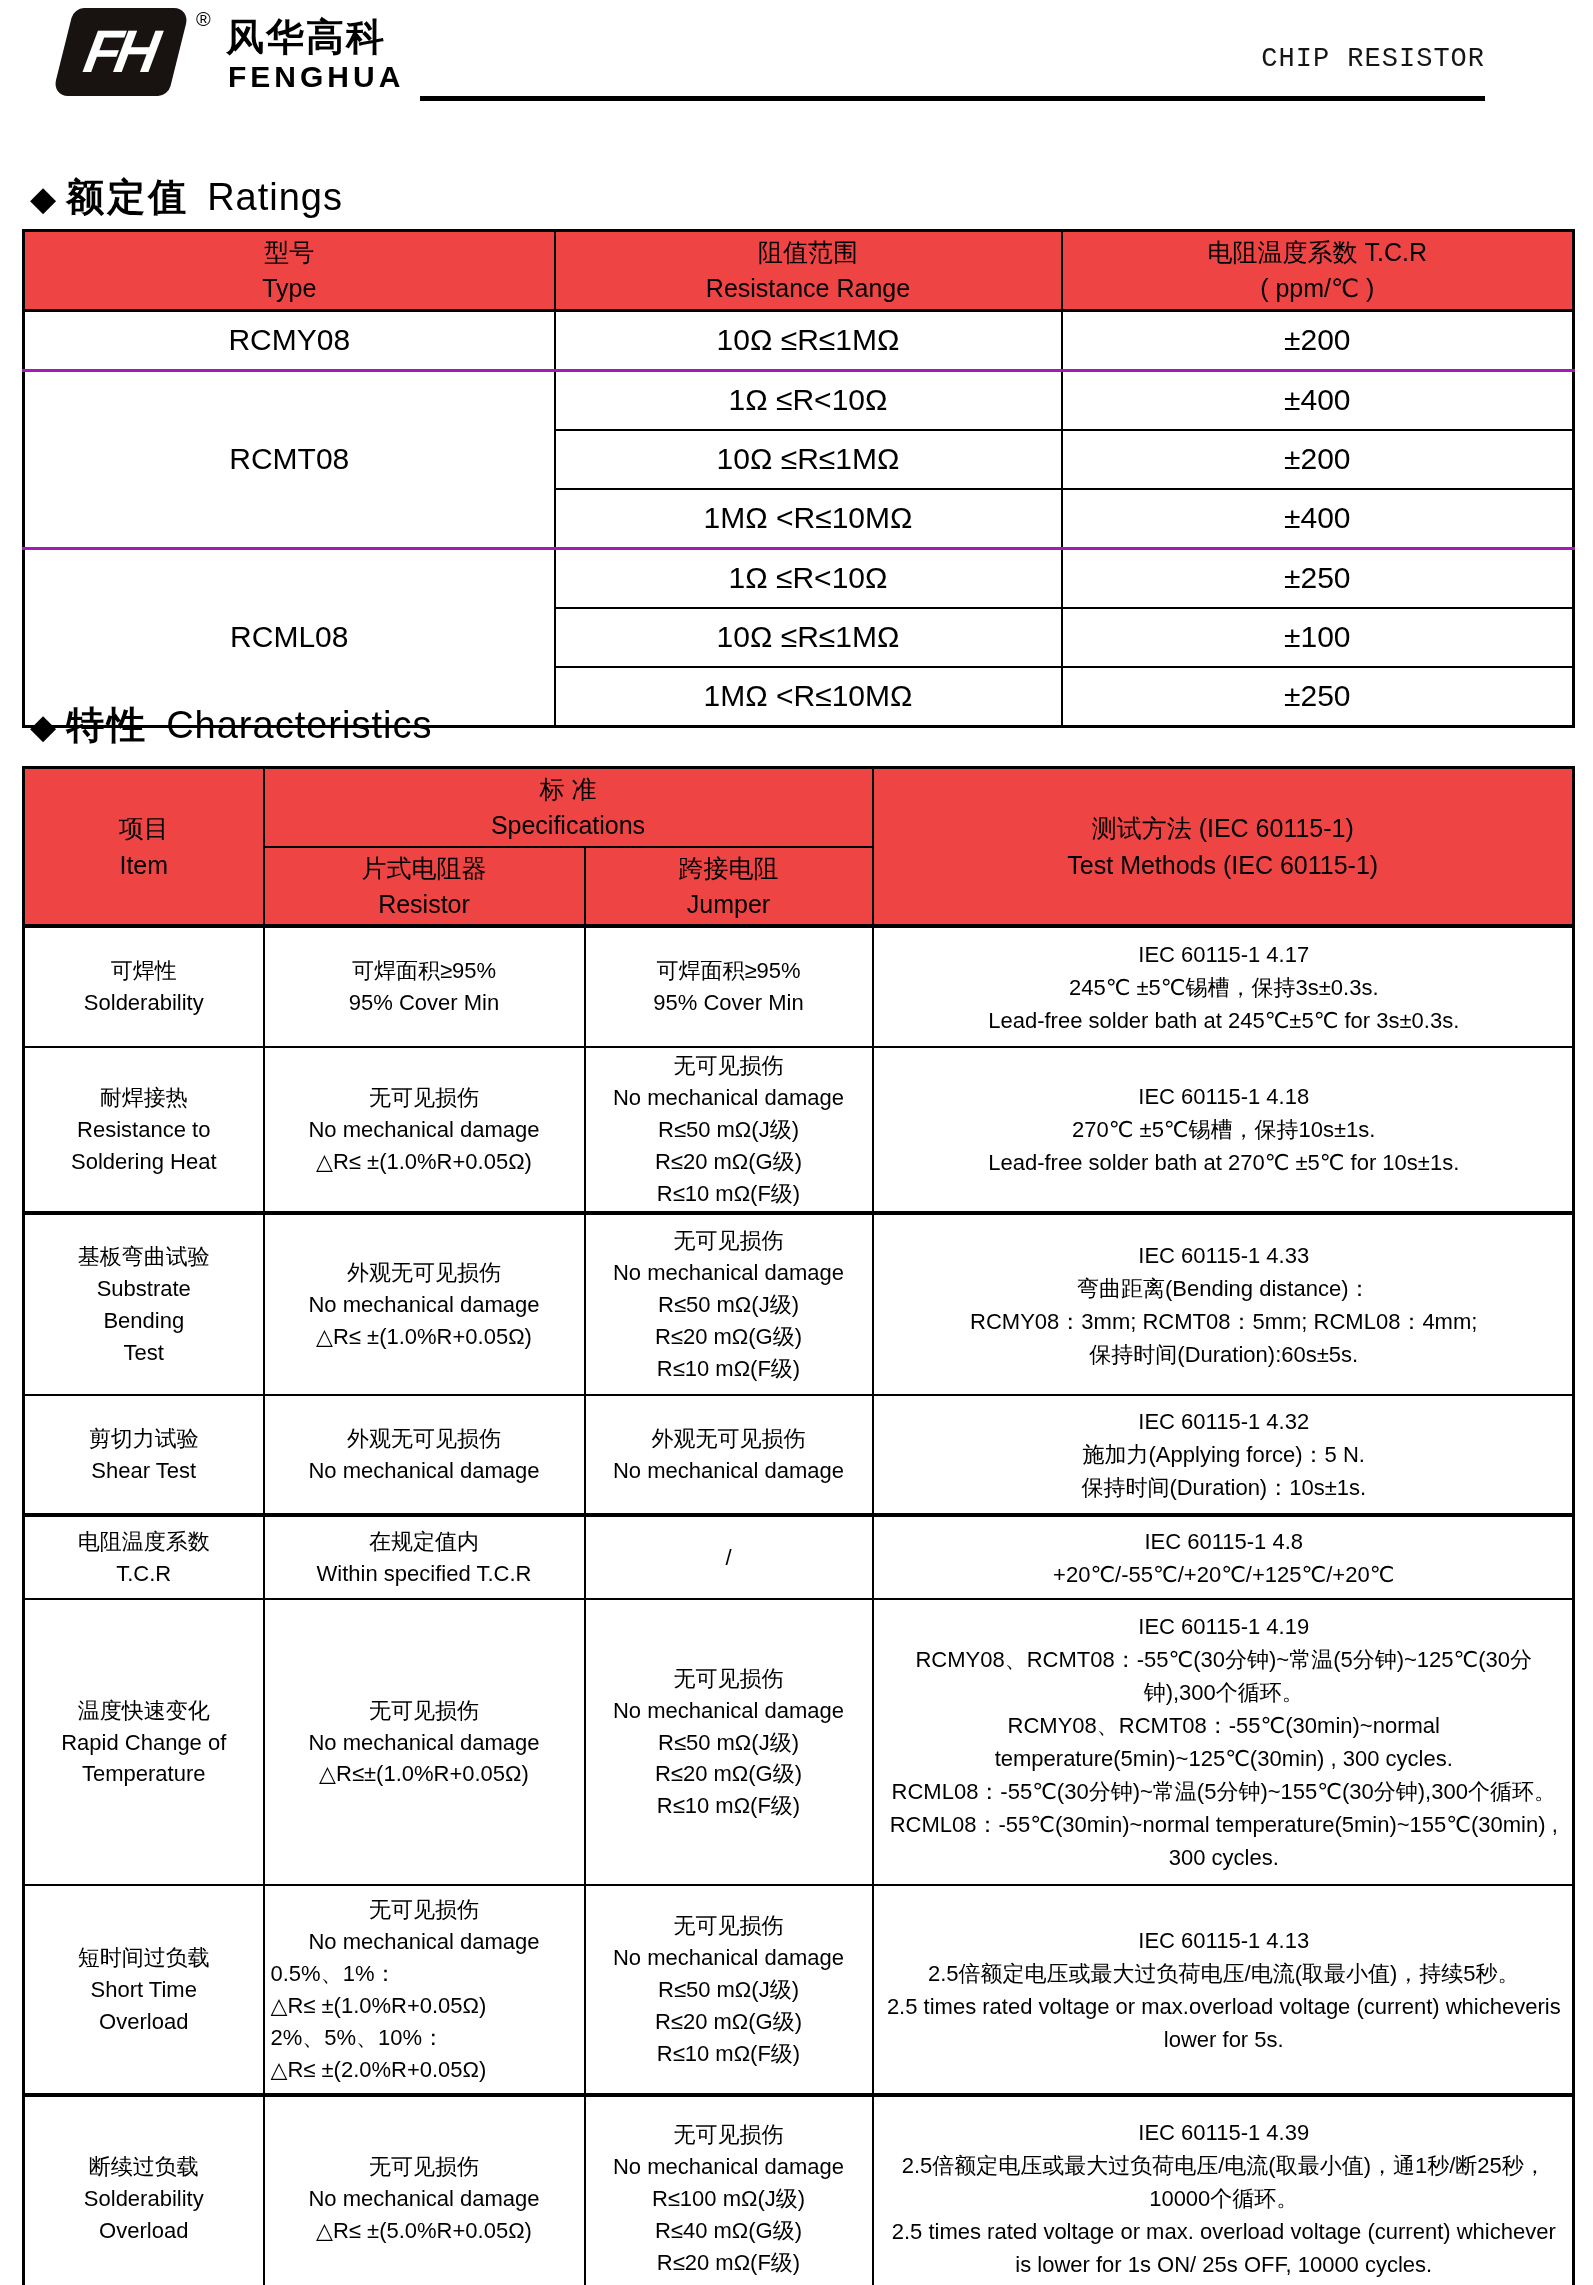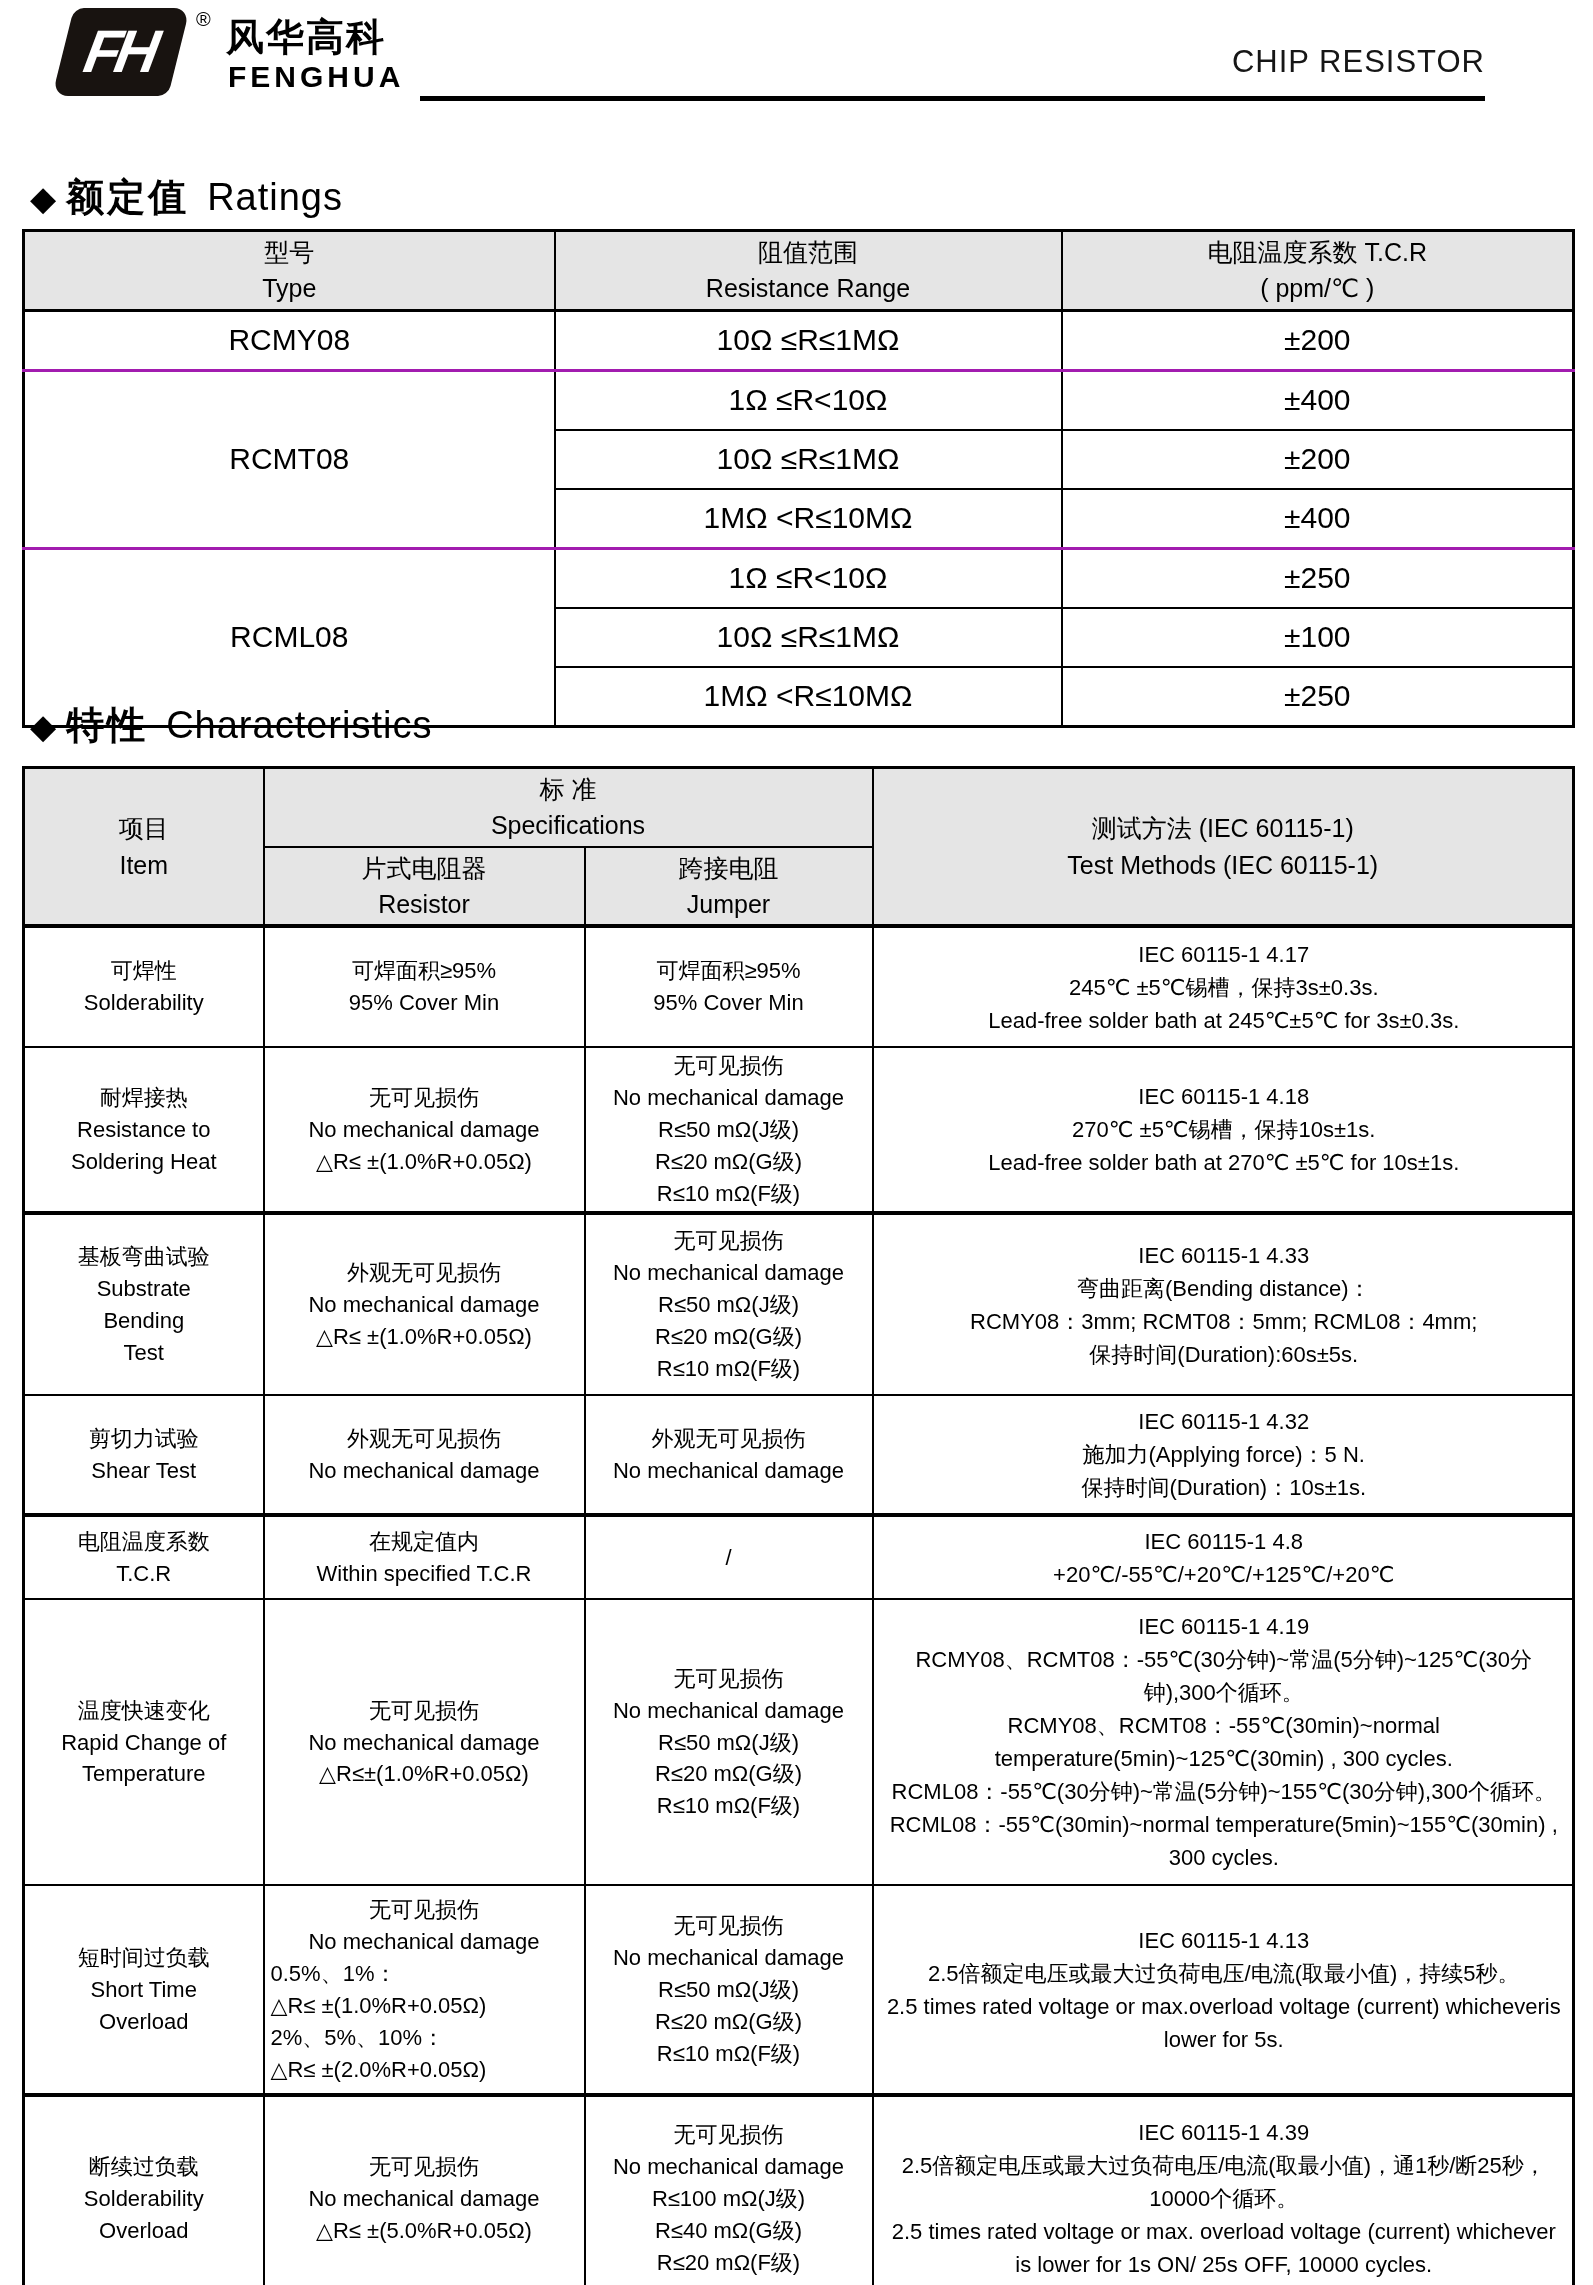--- a/index.html
+++ b/index.html
@@ -16,21 +16,21 @@
     background:#181310; border-radius:10px 16px 10px 16px; transform:skewX(-14deg);
   }
   .logo-fh {
     position:absolute; left:22px; top:6px; color:#fff; font-style:italic;
     font-weight:bold; font-size:60px; line-height:76px; letter-spacing:-6px;
     transform:skewX(4deg);
   }
   .reg-mark { position:absolute; left:196px; top:8px; font-size:20px; }
   .brand-cn { position:absolute; left:226px; top:12px; font-size:38px; font-weight:bold; letter-spacing:2px; }
   .brand-en { position:absolute; left:228px; top:60px; font-size:30px; font-weight:bold; letter-spacing:4px; }
-  .doc-title { position:absolute; top:44px; right:108px; font-size:31px; letter-spacing:1px; color:#161616; }
+  .doc-title { position:absolute; top:44px; right:108px; font-size:27px; letter-spacing:1px; color:#161616;font-family:Liberation Mono, monospace; }
   .header-rule { position:absolute; left:420px; top:96px; width:1065px; height:5px; background:#000; }
 
   
   .sec-heading { position:absolute; display:flex; align-items:baseline; }
   .diamond { font-size:34px; margin-right:10px; }
   .heading-cn { font-size:38px; font-weight:bold; letter-spacing:3px; }
   .heading-en { font-size:38px; margin-left:18px; letter-spacing:1px; }
   #ratings-heading { left:30px; top:172px; }
   #char-heading    { left:30px; top:700px; }
 
@@ -38,21 +38,21 @@
   table.data-table {
     position:absolute; left:22px; width:1550px;
     border-collapse:collapse; table-layout:fixed; background:#fff;
     border:3px solid #000;
   }
   .data-table th, .data-table td {
     border:2px solid #000; padding:2px 6px;
     text-align:center; vertical-align:middle;
     font-size:23px; line-height:1.45; font-weight:normal;
   }
-  .data-table th { background:#e5e5e5; }
+  .data-table th { background:#ef4444; }
   .hdr-cn { font-size:25px; }
   .hdr-en { font-size:25px; }
 
   #ratings-table { top:229px; }
   #ratings-table thead th { height:64px; border-bottom:3px solid #000; }
   #ratings-table tbody td { height:53px; font-size:30px; }
   #ratings-table .group-start td { border-top:3px solid #a21caf; }
 
   #char-table { top:766px; }
   #char-table .hrow1 th { height:71px; }

